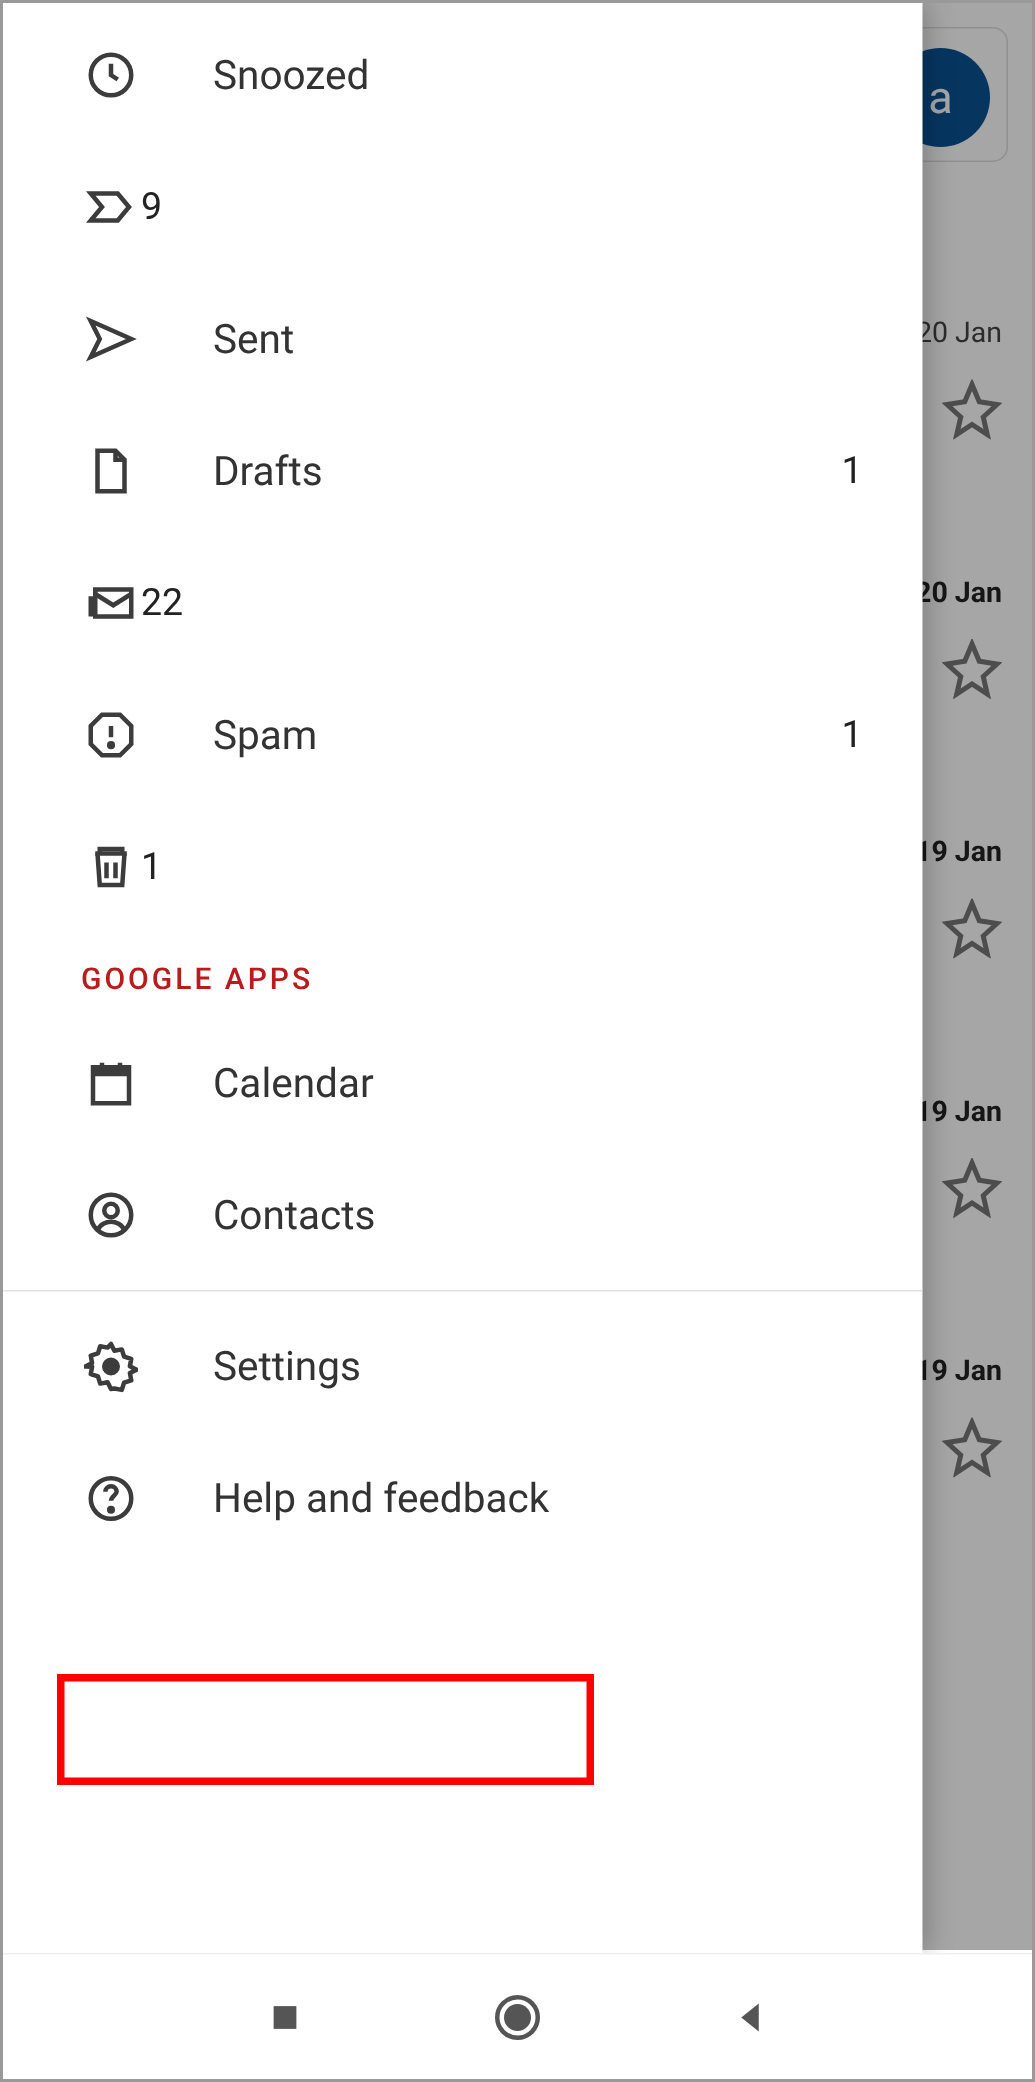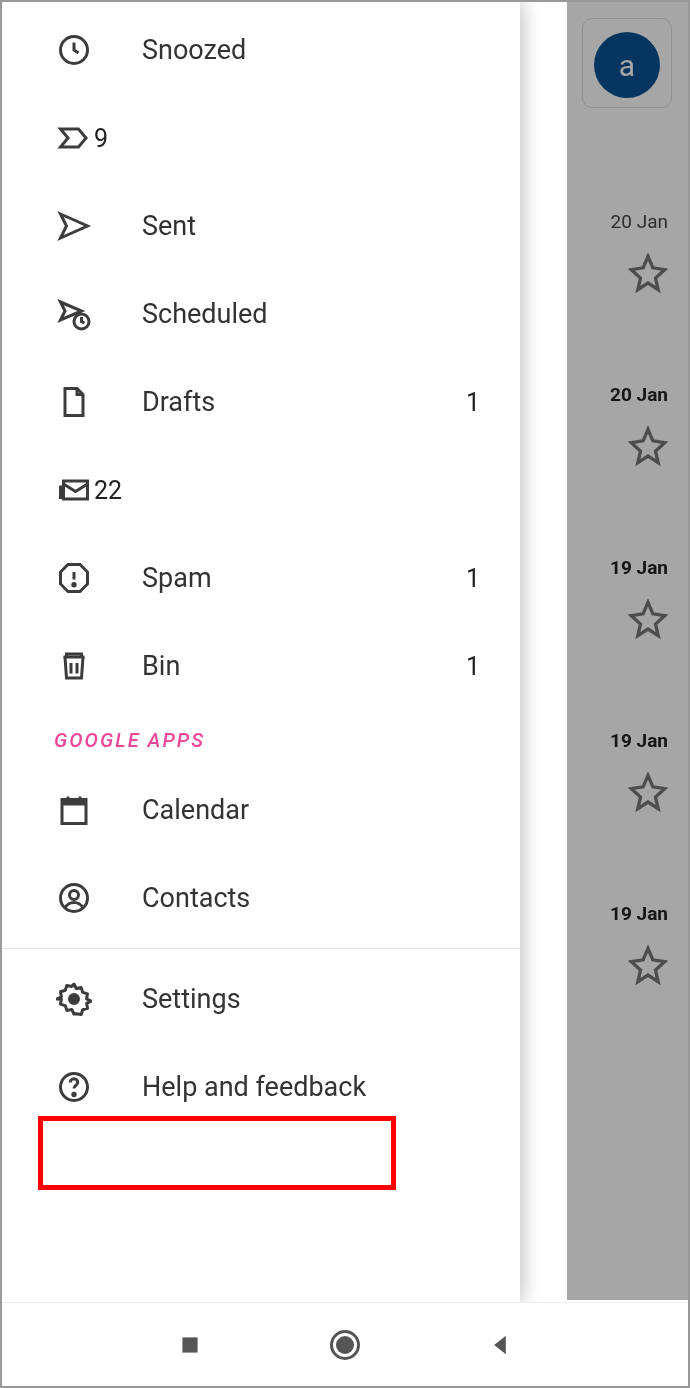--- a/index.html
+++ b/index.html
@@ -32,21 +32,21 @@
     position: absolute; top: 180px; right: 0; width: 115px;
   }
   .bg-item { height: 173px; padding-top: 28px; text-align: right; padding-right: 20px; }
   .bg-date { font-size: 19px; color: #444; font-weight: 400; }
   .bg-date.bold { font-weight: 700; color: #222; }
   .bg-star { margin-top: 20px; }
   .bg-star svg { width: 40px; height: 40px; fill: none; stroke: #777; stroke-width: 2; }
 
   
   .drawer {
-    position: absolute; left: 0; top: 0; width: 518px; bottom: 84px;
+    position: absolute; left: 0; top: 0; width: 613px; bottom: 84px;
     background: #ffffff;
     box-shadow: 3px 0 18px rgba(0,0,0,0.25);
     overflow: hidden;
     padding-top: 4px;
   }
   .nav-item {
     display: flex; align-items: center;
     height: 88px;
     padding-left: 52px;
     padding-right: 40px;
@@ -65,23 +65,22 @@
     flex: 1;
   }
   .nav-count {
     font-size: 25px;
     color: #222;
   }
   .section-header {
     padding: 18px 0 14px 52px;
     font-size: 20px;
     letter-spacing: 2px;
-    color: #ec4899;
+    color: #b91c1c;
     font-weight: 500;
-    font-style: italic;
   }
   .divider { height: 1px; background: #e2e2e2; margin: 6px 0; }
 
   .highlight {
     position: absolute;
     border: 5px solid #ff0000;
     left: 36px; width: 358px; top: 1114px; height: 74px;
     pointer-events: none;
   }
 
@@ -163,31 +162,20 @@
   <div class="nav-item">
     <span class="nav-icon">
       <svg viewBox="0 0 24 24">
           <path d="M3 4l18 8-18 8 4-8-4-8z"></path>
         </svg>
     </span>
     <span class="nav-label">Sent</span>
     <span class="nav-count"></span>
   </div>
 
-  <div class="nav-item">
-    <span class="nav-icon">
-      <svg viewBox="0 0 24 24">
-          <path d="M3 4l14 6-14 6 3-6-3-6z"></path>
-          <circle cx="17" cy="17" r="5"></circle>
-          <path d="M17 14v3l2 1"></path>
-        </svg>
-    </span>
-    <span class="nav-label">Scheduled</span>
-    <span class="nav-count"></span>
-  </div>
 
 
   <div class="nav-item">
     <span class="nav-icon">
       <svg viewBox="0 0 24 24">
           <path d="M6 3h8l4 4v14H6V3z"></path>
           <path d="M14 3v4h4"></path>
         </svg>
     </span>
     <span class="nav-label">Drafts</span>
@@ -219,21 +207,20 @@
 
   <div class="nav-item">
     <span class="nav-icon">
       <svg viewBox="0 0 24 24">
           <path d="M5 6h14"></path>
           <path d="M7 6V4h10v2"></path>
           <path d="M6 6l1 14h10l1-14"></path>
           <path d="M10 10v7M14 10v7"></path>
         </svg>
     </span>
-    <span class="nav-label">Bin</span>
     <span class="nav-count">1</span>
   </div>
 
   <div class="section-header">GOOGLE APPS</div>
 
   <div class="nav-item">
     <span class="nav-icon">
       <svg viewBox="0 0 24 24" class="fill">
           <rect x="4" y="5" width="16" height="16" fill="none" stroke="#3c3c3c" stroke-width="2"></rect>
           <rect x="4" y="5" width="16" height="4"></rect>

